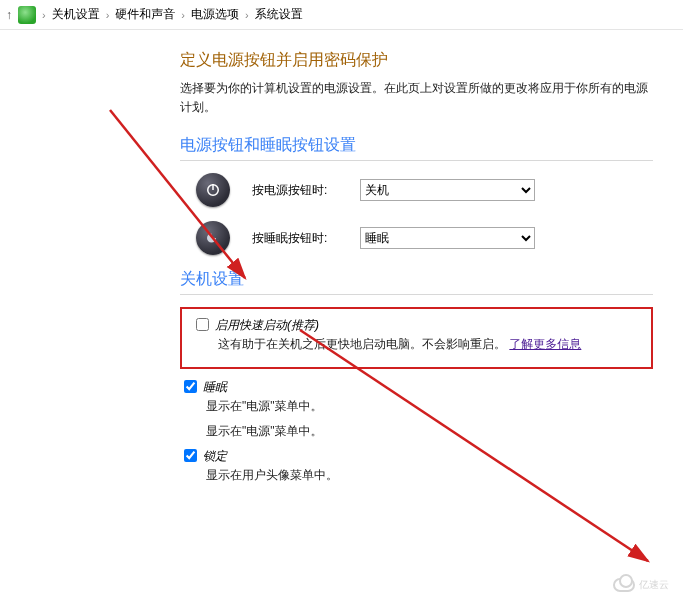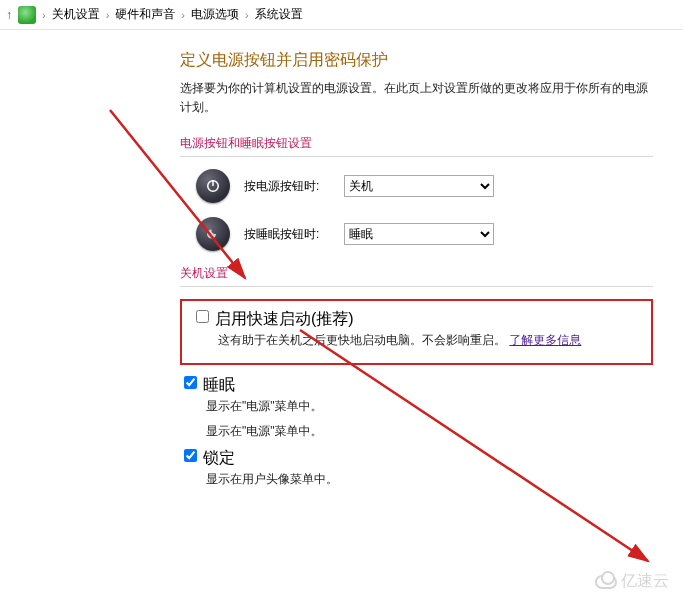--- a/index.html
+++ b/index.html
@@ -39,65 +39,66 @@
     margin-bottom: 8px;
   }
   .desc {
     font-size: 12px;
     color: #222;
     margin-bottom: 18px;
     line-height: 1.6;
     font-family: Liberation Serif, serif;
   }
   .section-label {
-    font-size: 12px;
-    color: #be185d;
+    font-size: 16px;
+    color: #3b82f6;
     margin-bottom: 4px;
   }
   .section-sep {
     border: none;
     border-top: 1px solid #d8d8d8;
     margin: 2px 0 12px 0;
   }
   .btn-row {
     display: flex;
     align-items: center;
     margin-bottom: 14px;
     margin-left: 16px;
+    gap: 8px;
   }
   .round-btn {
     width: 34px; height: 34px;
     border-radius: 50%;
     background: radial-gradient(circle at 35% 30%, #6a6a78, #2c2c36 70%);
     display:flex; align-items:center; justify-content:center;
     margin-right: 14px;
     box-shadow: 0 1px 2px rgba(0,0,0,0.4);
   }
   .round-btn svg { width:18px; height:18px; }
   .btn-label { width: 100px; }
   select {
-    width: 150px;
+    width: 175px;
     height: 22px;
     font-size: 12px;
     border: 1px solid #aaa;
     background: #fff;
   }
   .shutdown-box {
     border: 2px solid #d02020;
     padding: 6px 10px;
     margin-bottom: 10px;
   }
   .chk-row { display:flex; align-items:flex-start; margin-top:2px; }
   .chk-row input { margin-right:6px; margin-top:1px; width:13px; height:13px; }
-  .chk-row .lbl { font-size:16px; }
+  .chk-row .lbl { font-size:12px;font-style:italic; }
   .sub { margin-left:26px; font-size:12px; color:#222; margin-top:2px; margin-bottom:8px; }
   .link { color:#4c1d95; text-decoration:underline; cursor:pointer; }
   .watermark {
     position:absolute; right:14px; bottom:12px;
-    color:#d5d5d5; font-size:16px;
+    color:#d5d5d5; font-size:10px;
     display:flex; align-items:center; gap:4px;
   }
   .wm-cloud {
     width:22px; height:14px;
     border:2px solid #d5d5d5; border-radius:10px;
     position:relative;
   }
   .wm-cloud::before {
     content:""; position:absolute;
     width:10px; height:10px; border:2px solid #d5d5d5;

